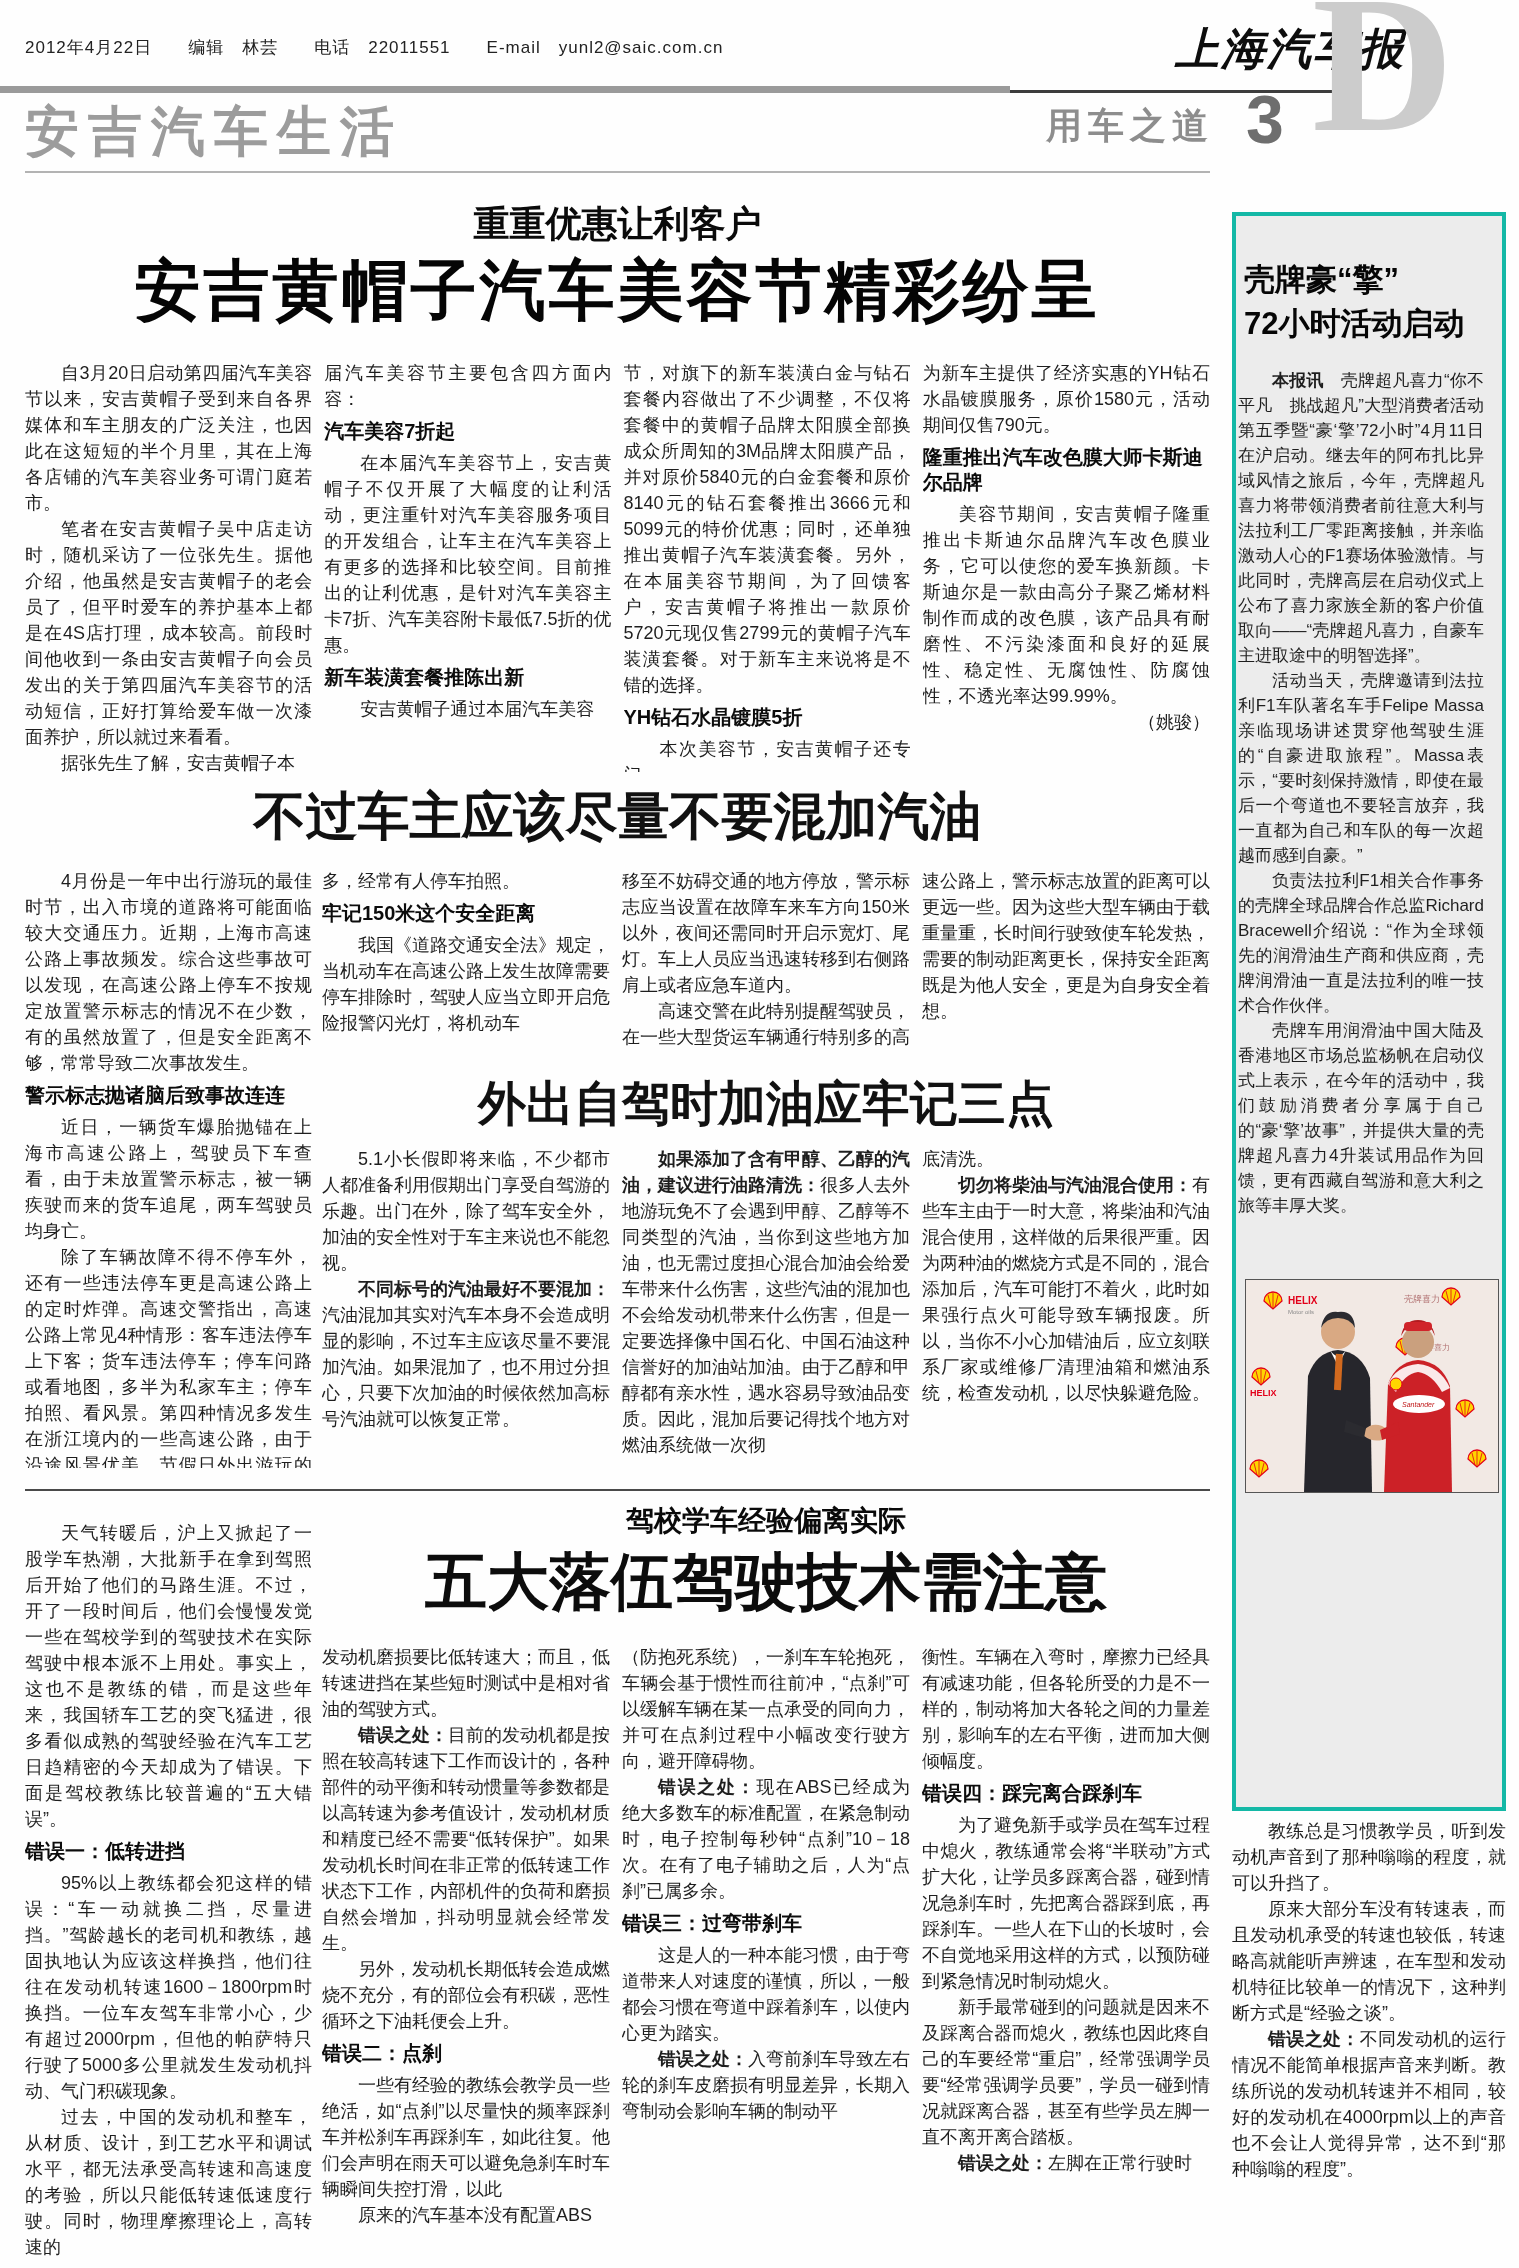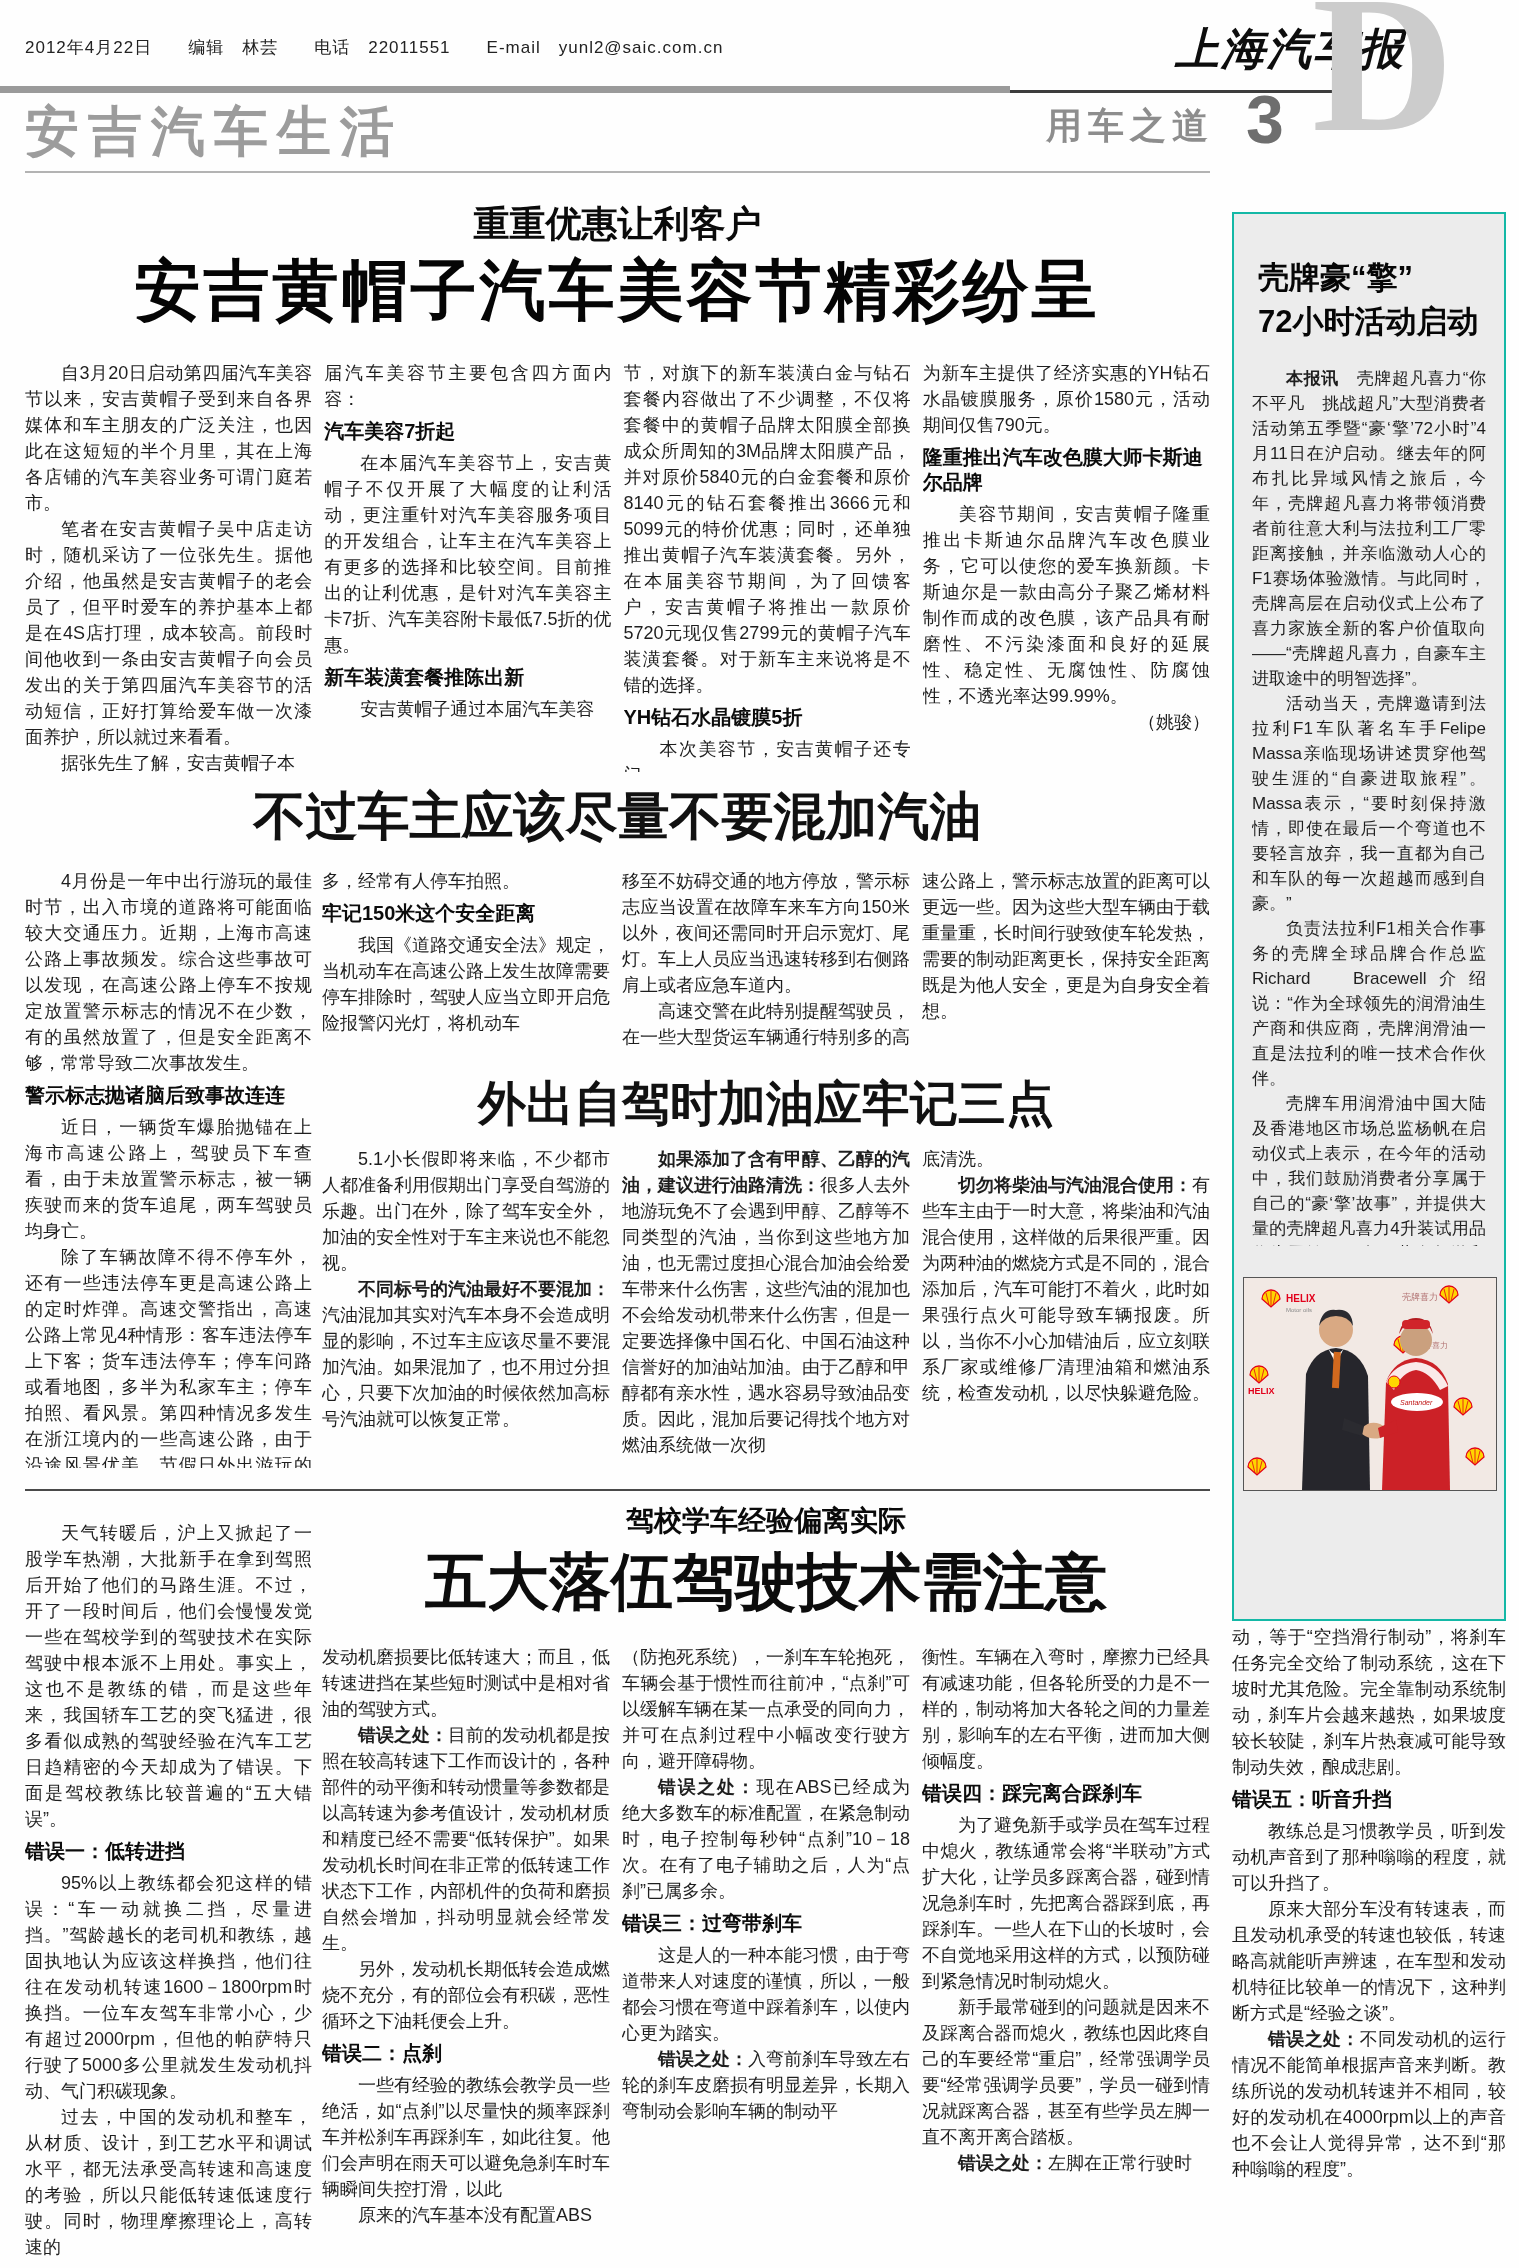--- a/index.html
+++ b/index.html
@@ -37,22 +37,22 @@
   .clip{overflow:hidden;}
   .a1-cols{left:25px;top:360px;width:1185px;height:412px;}
   .warn-col1{left:25px;top:868px;width:287px;height:600px;}
   .warn-cols{left:322px;top:868px;width:888px;height:198px;}
   .refuel-cols{left:322px;top:1146px;width:888px;height:330px;}
   .divider{left:25px;top:1489px;width:1185px;height:2px;background:#4a4a4a;}
   .ds-left{left:25px;top:1520px;width:287px;height:742px;}
   .ds-cols{left:322px;top:1644px;width:888px;height:618px;}
   .ds-right{left:1232px;top:1520px;width:274px;height:742px;}
   
-  .sidebar{left:1232px;top:212px;width:274px;height:1409px;background:#ececec;
-           border:2px solid #14b8a6;box-sizing:border-box;padding:42px 18px 0 18px;}
+  .sidebar{left:1232px;top:212px;width:274px;height:1599px;background:#ececec;
+           border:4px solid #14b8a6;box-sizing:border-box;padding:42px 18px 0 2px;}
   .sidebar-title{font-size:31px;font-weight:900;line-height:44px;color:#060606;margin:0 0 22px 6px;}
   .sidebar .body-text p{font-size:17px;line-height:25px;}
   .sidebar-body{height:880px;overflow:hidden;}
   .photo-wrap{position:absolute;left:9px;top:1063px;width:252px;height:212px;border:1px solid #555;
               background:#15803d;overflow:hidden;}
 </style>
 </head>
 <body>
 
 <div class="page">

